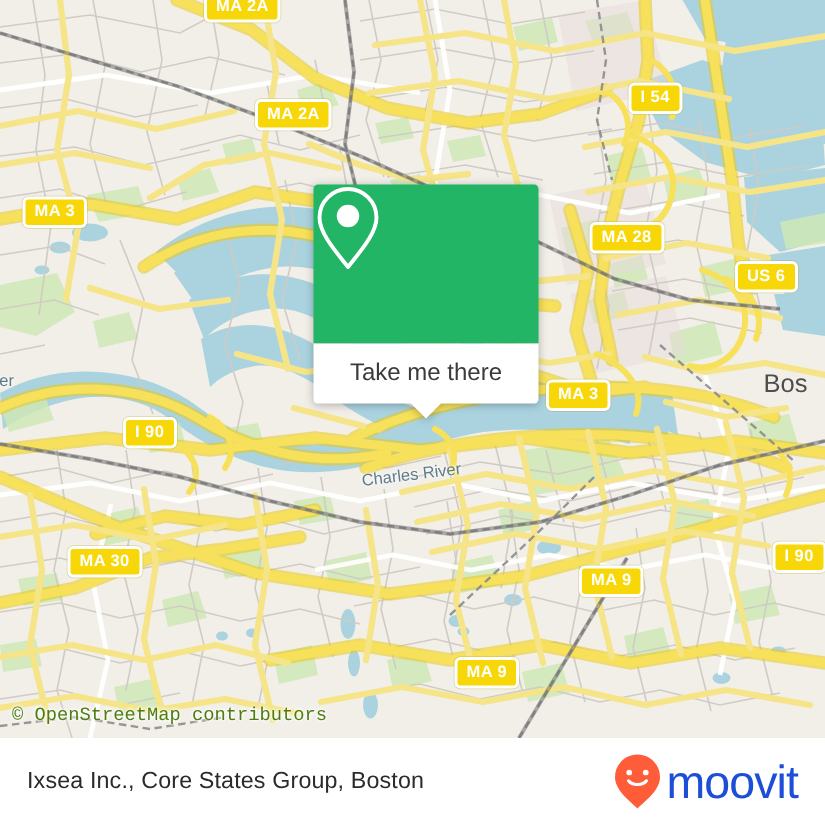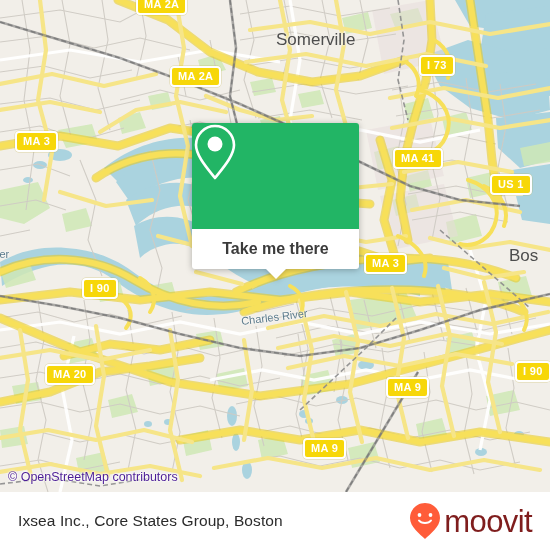--- a/index.html
+++ b/index.html
@@ -18,44 +18,44 @@
           box-shadow:0 0 0 .5px rgba(180,160,30,.35);}
   
   .place{position:absolute;color:#4d4d4d;font-family:"Liberation Sans",sans-serif;
          font-size:17px;white-space:nowrap;
          text-shadow:0 0 3px #f2efe9,0 0 3px #f2efe9,0 0 2px #f2efe9,0 0 2px #f2efe9;}
   .water-label{position:absolute;color:#5c7b8c;font-family:"Liberation Sans",sans-serif;
          font-size:11px;white-space:nowrap;
          text-shadow:0 0 3px rgba(255,255,255,.95),0 0 2px rgba(255,255,255,.95);}
 
   
-  #attribution{position:absolute;left:8px;top:470px;font-size:12.5px;color:#4c1d95;
-               font-family:Liberation Sans, sans-serif;
+  #attribution{position:absolute;left:8px;top:470px;font-size:12.5px;color:#4d7c0f;
+               font-family:Liberation Mono, monospace;
                text-shadow:0 0 3px #fff,0 0 3px #fff,0 0 2px #fff;}
 
   
-  #callout{position:absolute;left:192px;top:123px;width:167px;
-           filter:drop-shadow(0 1px 3px rgba(0,0,0,.28));font-weight:bold;}
+  #callout{position:absolute;left:209px;top:123px;width:150px;
+           filter:drop-shadow(0 1px 3px rgba(0,0,0,.28));}
   #callout-top{background:#22b565;height:106px;border-radius:3px 3px 0 0;
                display:flex;align-items:center;justify-content:center;}
   #callout-bottom{background:#ffffff;height:40px;border-radius:0 0 3px 3px;
                   display:flex;align-items:center;justify-content:center;position:relative;}
   #callout-label{font-family:"Liberation Sans",sans-serif;font-size:16px;color:#3b3b3b;}
   #callout-tail{position:absolute;left:50%;margin-left:-11px;bottom:-10px;width:0;height:0;
                 border-left:11px solid transparent;border-right:11px solid transparent;
                 border-top:11px solid #ffffff;}
 
   
   #footer{position:absolute;left:0;top:492px;width:550px;height:58px;background:#ffffff;
           display:flex;align-items:center;justify-content:space-between;
           padding:0 18px;box-sizing:border-box;}
   #footer-title{font-family:"Liberation Sans",sans-serif;font-size:15.5px;color:#2b2b2b;
                 letter-spacing:.1px;}
   #brand{display:flex;align-items:center;gap:2px;}
-  #brand-text{font-family:"Liberation Sans",sans-serif;font-size:31px;color:#7f1d1d;
+  #brand-text{font-family:"Liberation Sans",sans-serif;font-size:31px;color:#1d4ed8;
               font-weight:500;letter-spacing:-.6px;line-height:31px;}
 </style>
 </head>
 <body>
 
 <div id="stage">
 
   <div id="map">
 
     <svg width="550" height="492" viewBox="0 0 550 492">
@@ -374,36 +374,35 @@
         <g stroke="#6e6e6e" stroke-width="2.6" fill="none" opacity="0.55">
           <path d="M0,22 L60,40 L120,58 L180,80 L240,104 L298,130 L356,160 L410,186 L460,200 L520,206"></path>
           <path d="M230,0 L236,48 L230,96 L242,144 L234,192"></path>
           <path d="M0,296 L60,306 L120,318 L180,334 L240,348 L300,356 L360,348 L420,330 L480,310 L550,294"></path>
           <path d="M346,492 L370,452 L394,412 L418,372"></path>
         </g>
 
       </g>
     </svg>
 
-    <div class="place" style="left:276px;top:30px;">Somerville</div>
     <div class="place" style="left:509px;top:246px;text-align:right;">Bos</div>
 
     <div class="water-label" style="left:241px;top:311px;transform:rotate(-7deg);">Charles River</div>
     <div class="water-label" style="left:-6px;top:248px;">ver</div>
 
     <div class="shield" style="left:136px;top:-6px;">MA 2A</div>
     <div class="shield" style="left:170px;top:66px;">MA 2A</div>
-    <div class="shield" style="left:419px;top:55px;">I 73</div>
+    <div class="shield" style="left:419px;top:55px;">I 54</div>
     <div class="shield" style="left:15px;top:131px;">MA 3</div>
-    <div class="shield" style="left:393px;top:148px;">MA 41</div>
-    <div class="shield" style="left:490px;top:174px;">US 1</div>
+    <div class="shield" style="left:393px;top:148px;">MA 28</div>
+    <div class="shield" style="left:490px;top:174px;">US 6</div>
     <div class="shield" style="left:364px;top:253px;">MA 3</div>
     <div class="shield" style="left:82px;top:278px;">I 90</div>
     <div class="shield" style="left:515px;top:361px;">I 90</div>
-    <div class="shield" style="left:45px;top:364px;">MA 20</div>
+    <div class="shield" style="left:45px;top:364px;">MA 30</div>
     <div class="shield" style="left:386px;top:377px;">MA 9</div>
     <div class="shield" style="left:303px;top:438px;">MA 9</div>
 
     <div id="attribution">© OpenStreetMap contributors</div>
 
     <div id="callout">
       <div id="callout-top">
         <svg width="46" height="58" viewBox="0 0 46 58">
           <path d="M23 3 C12.5 3 4 11.5 4 22 C4 33 16 46 23 55 C30 46 42 33 42 22 C42 11.5 33.5 3 23 3 Z" fill="none" stroke="#ffffff" stroke-width="2.6" stroke-linejoin="round"></path>
           <circle cx="23" cy="21" r="7.5" fill="#ffffff"></circle>

